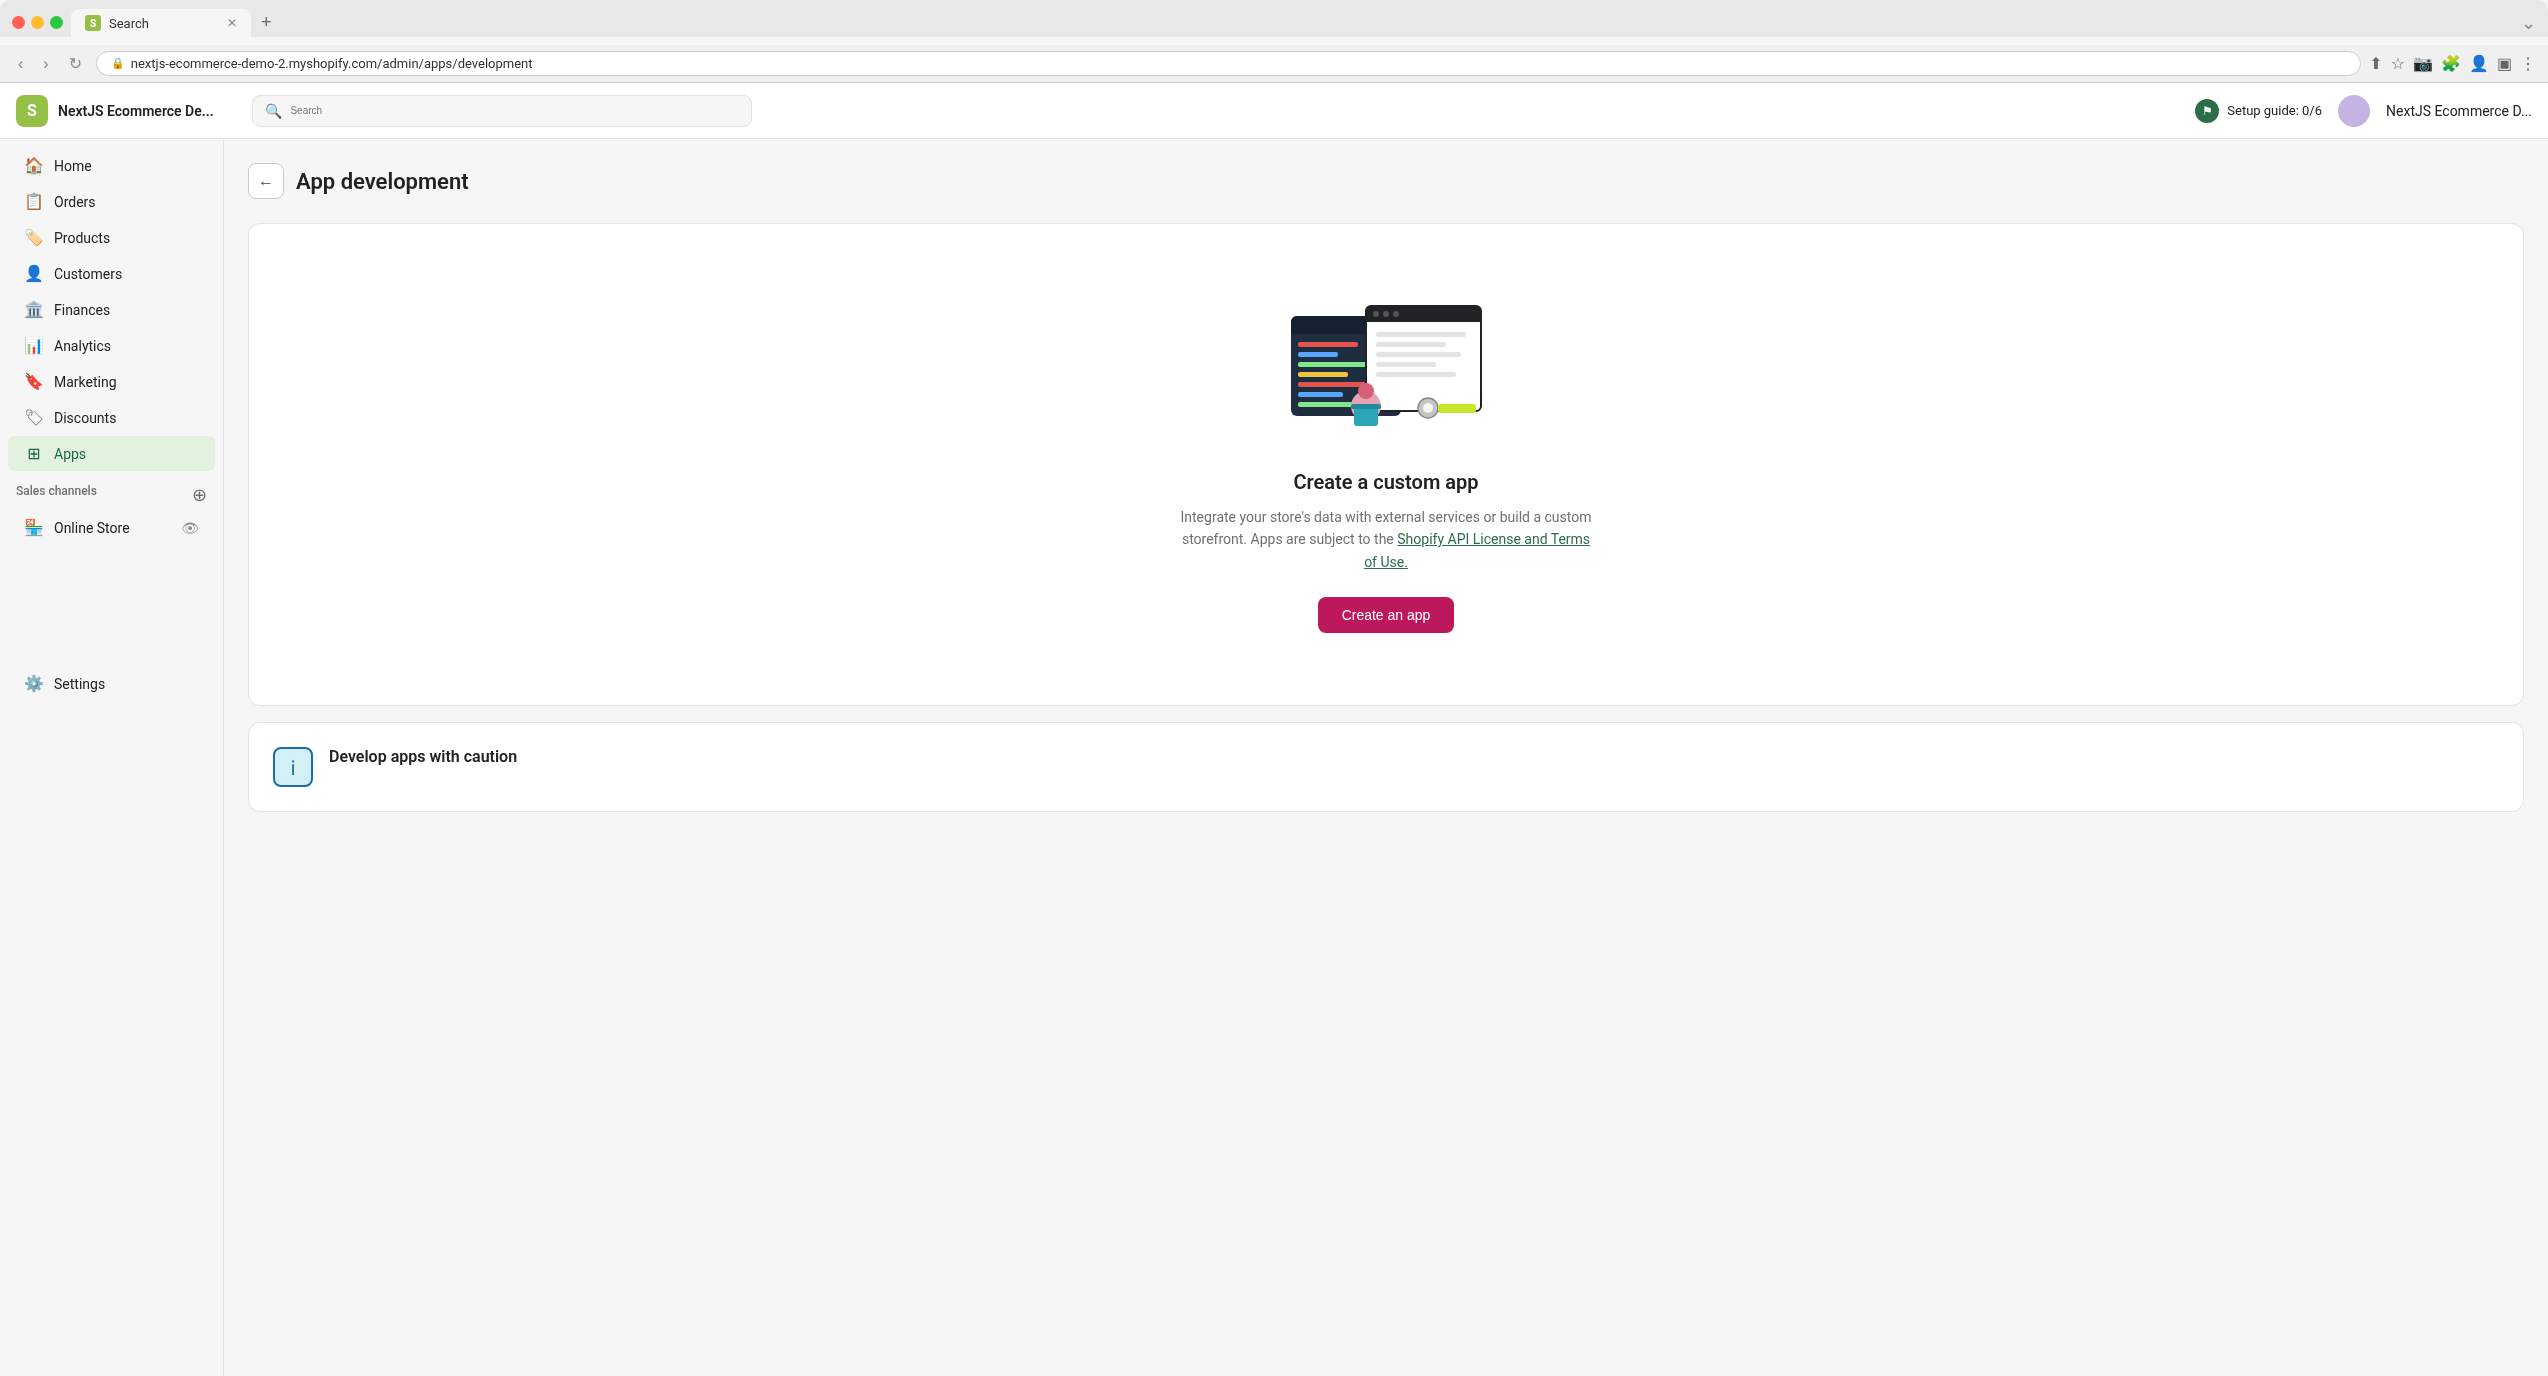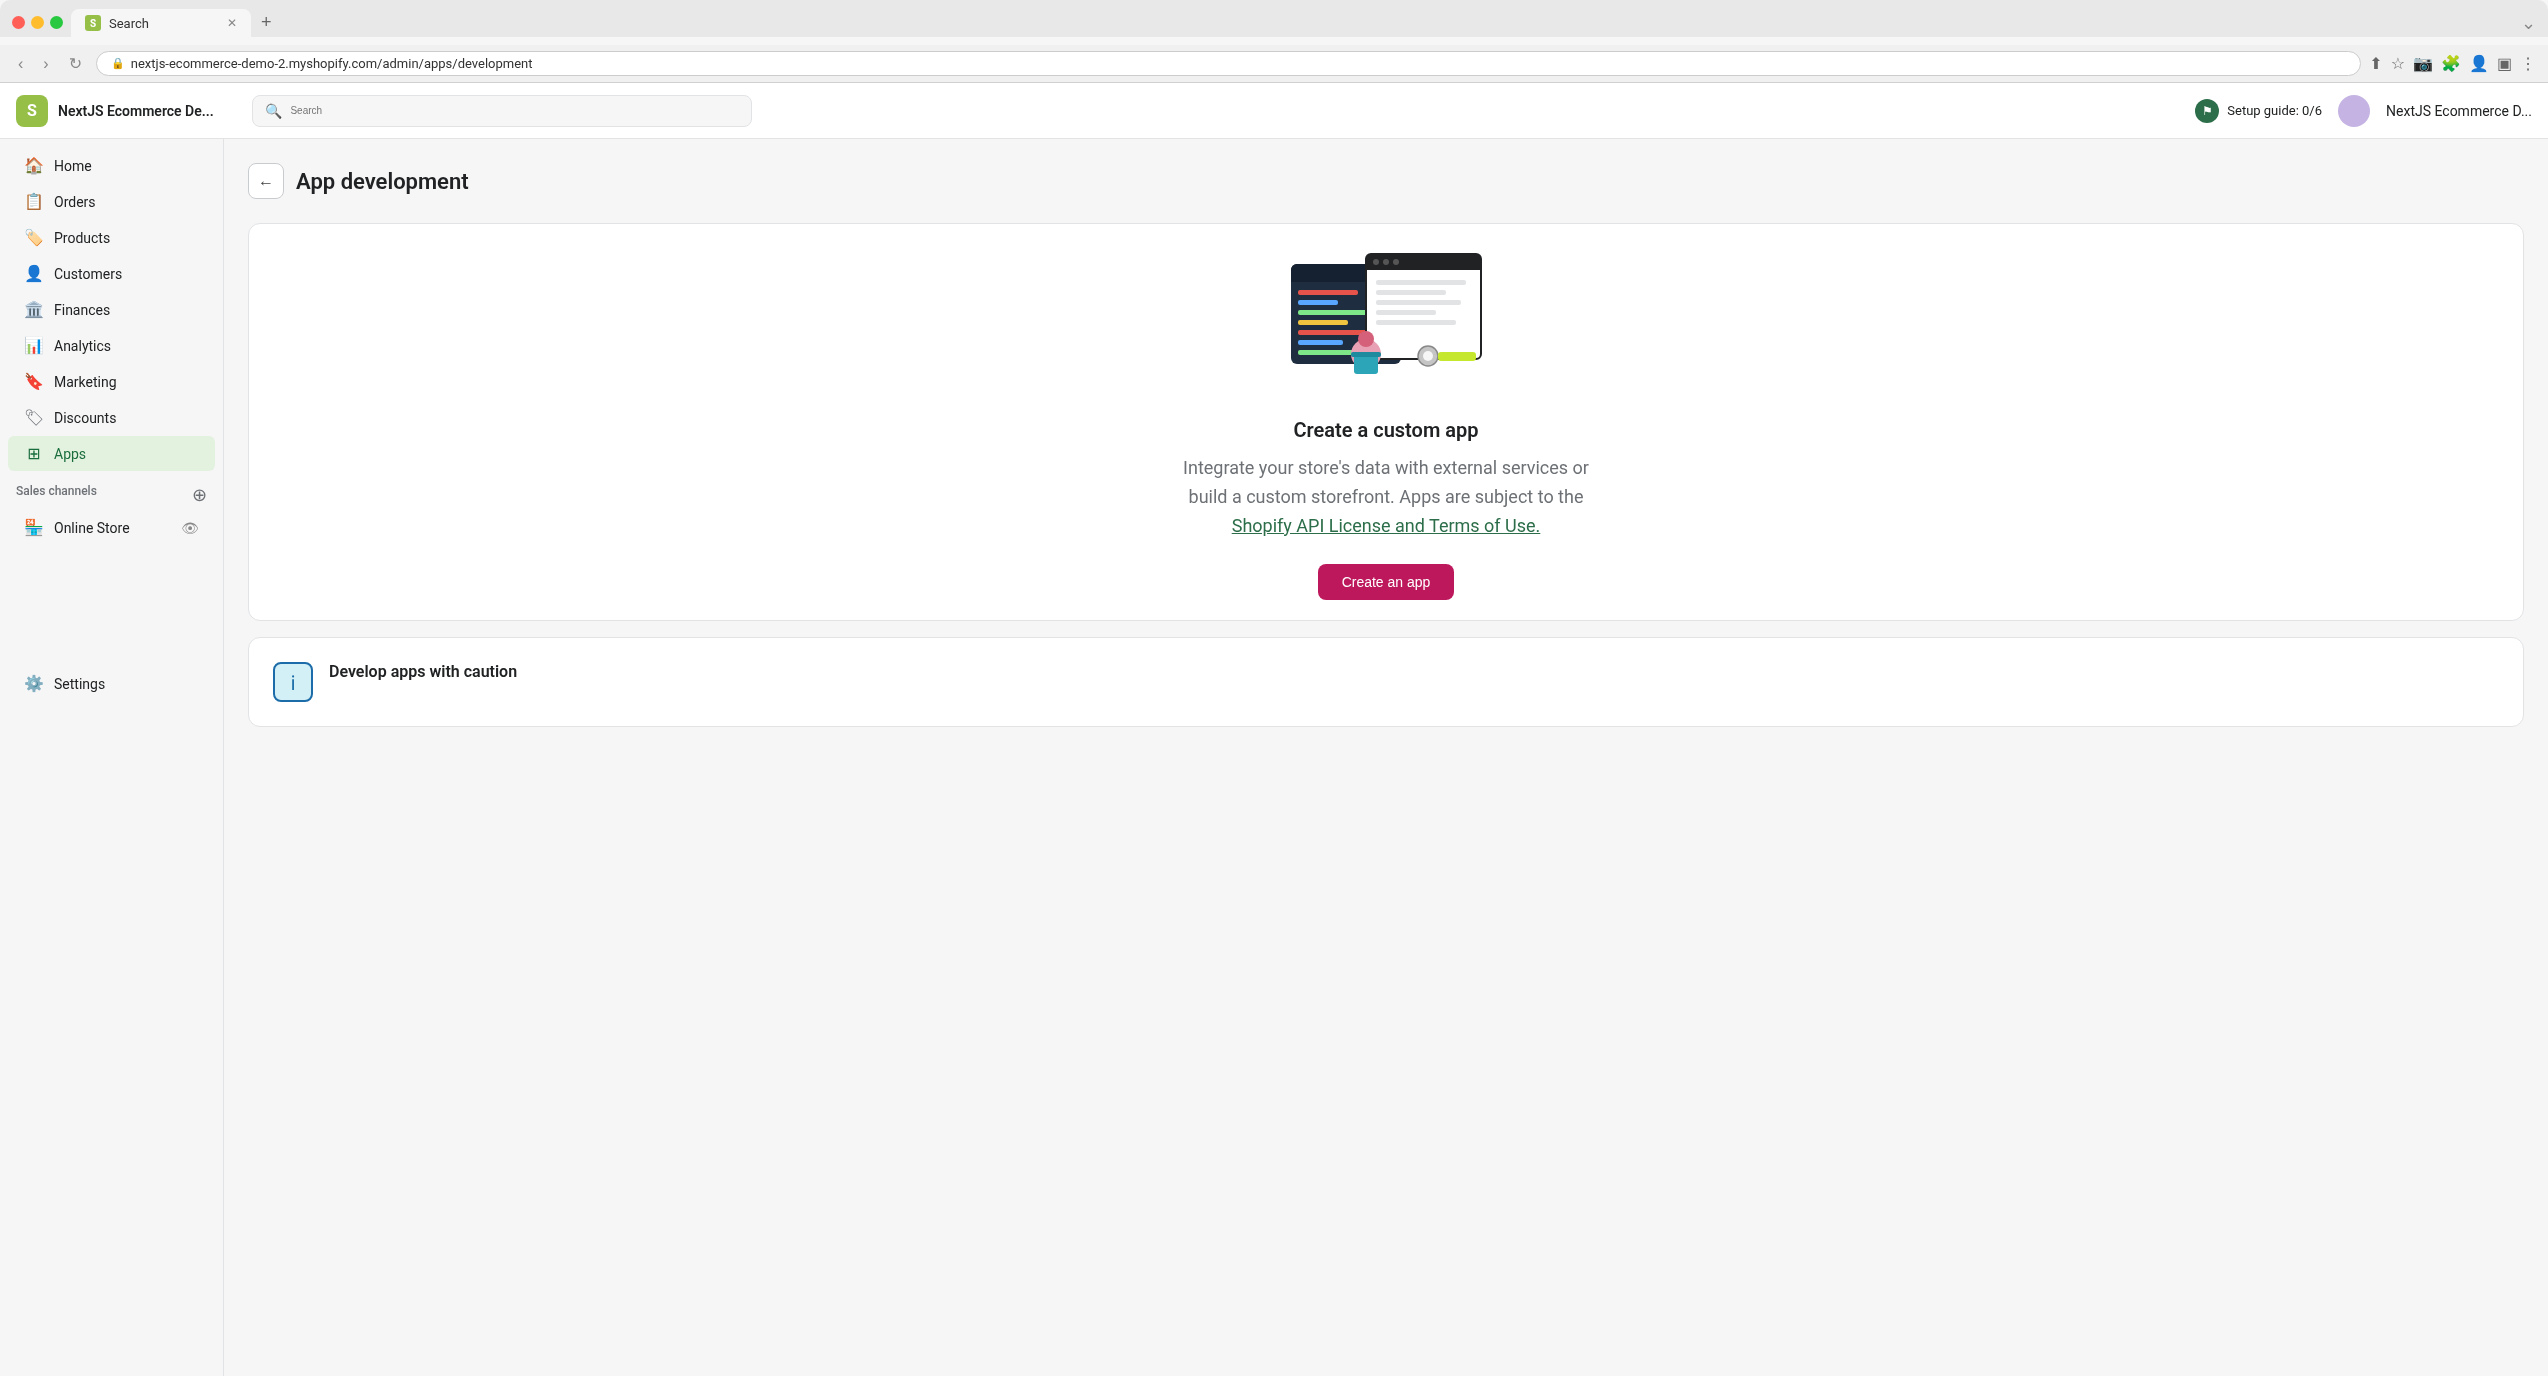--- a/index.html
+++ b/index.html
@@ -50,25 +50,25 @@
     .sidebar-section-title { font-size: 12px; color: #6d7175; padding: 12px 16px 4px; font-weight: 500; display: flex; align-items: flex-start; justify-content: space-between; }
     .sidebar-section-add { color: #6d7175; cursor: pointer; font-size: 18px; }
 
     
     .page-content { flex: 1; overflow-y: auto; padding: 24px; background: #f6f6f7; }
     .page-header { display: flex; align-items: center; gap: 12px; margin-bottom: 24px; }
     .back-btn { width: 36px; height: 36px; border: 1px solid #c9cccf; border-radius: 8px; background: white; display: flex; align-items: center; justify-content: center; cursor: pointer; color: #444; font-size: 16px; }
     .page-title { font-size: 22px; font-weight: 600; color: #202223; }
 
     
-    .card { background: white; border: 1px solid #e1e3e5; border-radius: 12px; padding: 20px 32px; margin-bottom: 16px; }
+    .card { background: white; border: 1px solid #e1e3e5; border-radius: 12px; padding: 72px 32px; margin-bottom: 16px; }
     .card-center { text-align: center; }
 
     .card-title { font-size: 20px; font-weight: 600; color: #202223; margin-bottom: 12px; }
-    .card-desc { font-size: 18px; color: #6d7175; line-height: 1.6; max-width: 420px; margin: 0 auto 24px; }
+    .card-desc { font-size: 14px; color: #6d7175; line-height: 1.6; max-width: 420px; margin: 0 auto 24px; }
     .card-desc a { color: #2c6e49; text-decoration: underline; cursor: pointer; }
 
     .create-btn { background: #be185d; color: white; border: none; border-radius: 8px; padding: 10px 24px; font-size: 14px; font-weight: 500; cursor: pointer; }
 
     
     .card-row { display: flex; align-items: flex-start; gap: 16px; padding: 24px; }
     .info-icon { width: 40px; height: 40px; background: #d4f0f7; border-radius: 8px; display: flex; align-items: center; justify-content: center; flex-shrink: 0; font-size: 20px; color: #1b6ca8; border: 2px solid #1b6ca8; }
     .card-row-title { font-size: 16px; font-weight: 600; color: #202223; text-align: right; }
 
     

